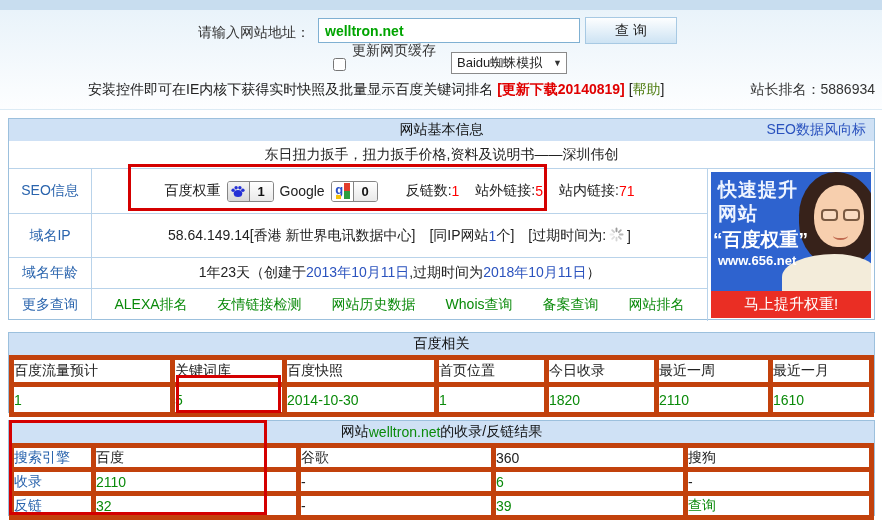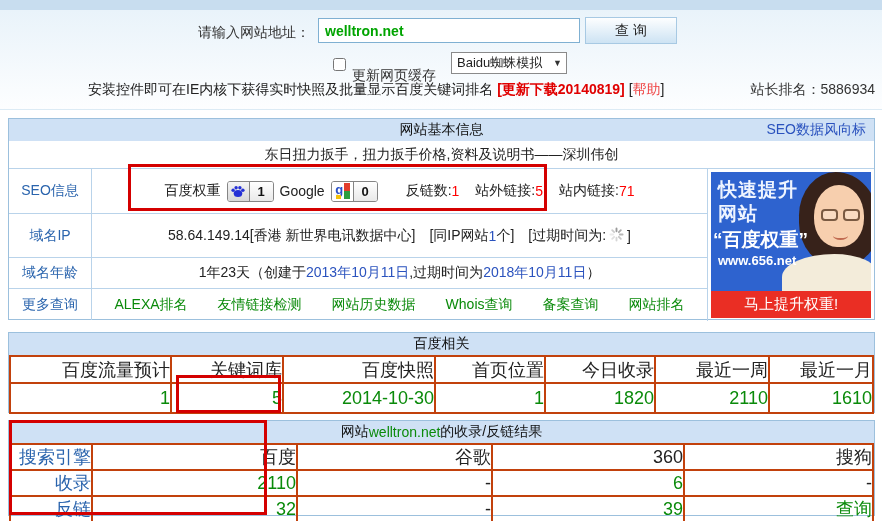--- a/index.html
+++ b/index.html
@@ -15,28 +15,28 @@
   .top-area  { position:absolute; left:0; top:10px; width:882px; height:100px;
                background:linear-gradient(#e9f3fa,#fdfeff); border-bottom:1px solid #dcebf5; }
   .addr-label { left:198px; top:24px; color:#333; }
   .addr-input { left:318px; top:18px; width:262px; height:25px; border:1px solid #7fb0d2;
                 padding:0 6px; font-family:"Liberation Sans",sans-serif;
                 font-size:14px; font-weight:bold; color:#00a400; background:#fff; }
   .query-btn  { left:585px; top:17px; width:92px; height:27px;
                 background:linear-gradient(#fdfeff,#cde3f3); border:1px solid #a7c9e3;
                 font-family:"Liberation Sans",sans-serif; font-size:14px; color:#222; cursor:pointer; }
   .cache-box  { left:333px; top:58px; width:13px; height:13px; }
-  .cache-label{ left:352px; top:67px; color:#333; }
+  .cache-label{ left:352px; top:42px; color:#333; }
   .spider-select { left:451px; top:52px; width:116px; height:22px; border:1px solid #8a8a8a;
                 background:#fff; display:flex; align-items:center; font-size:13px;
                 padding-left:5px; cursor:pointer; }
   .spider-select .arrow { margin-left:auto; margin-right:4px; font-size:9px; color:#333; }
   .note-line { left:88px; top:81px; white-space:nowrap; }
   .red-bold  { color:#e00000; font-weight:bold; }
-  .red-txt   { color:#ef4444; }
+  .red-txt   { color:#4d7c0f; }
   .rank-line { top:81px; right:7px; color:#333; }
 
   
   .panel { position:absolute; left:8px; width:867px; border:1px solid #9cc0dd; background:#fff; }
   .band  { height:22px; background:#cfe1f5; display:flex; align-items:center;
            justify-content:center; position:relative; font-size:14px; color:#111; }
   .link-blue  { color:#2a52be; text-decoration:none; cursor:pointer; }
   .label-blue { color:#2a64ad; }
   .green  { color:#0a8a0a; }
   .glink  { color:#0a8a0a; text-decoration:none; cursor:pointer; }
@@ -86,21 +86,21 @@
             background:#f7cfae; border-radius:50% 50% 46% 46%; }
   .p-lens { position:absolute; width:17px; height:12px; border:2px solid #7a5a42;
             border-radius:4px; background:rgba(255,255,255,.25); }
   .p-smile{ position:absolute; top:60px; right:23px; width:15px; height:8px;
             border-bottom:2px solid #c06a50; border-radius:50%; }
   .p-shldr{ position:absolute; top:82px; right:-6px; width:95px; height:42px;
             background:#f3ecda; border-radius:55% 45% 0 0; }
 
   
   table { width:100%; border-collapse:collapse; table-layout:fixed; }
-  td { border:2px solid #c2410c; text-align:right; font-size:18px; overflow:hidden; white-space:nowrap; }
+  td { border:5px solid #c2410c; text-align:left; font-size:14px; overflow:hidden; white-space:nowrap; }
   #baidu-related { top:332px; height:81px; }
   #baidu-related .hdr td { height:27px; color:#222; }
   #baidu-related .val td { height:30px; }
   #collect { top:420px; height:96px; }
   #collect td { height:24px; }
 
   
   .rbox { position:absolute; border:3px solid #d40000; z-index:20; pointer-events:none; }
   #rb1 { left:128px; top:164px; width:419px; height:47px; }
   #rb2 { left:176px; top:375px; width:105px; height:38px; }

